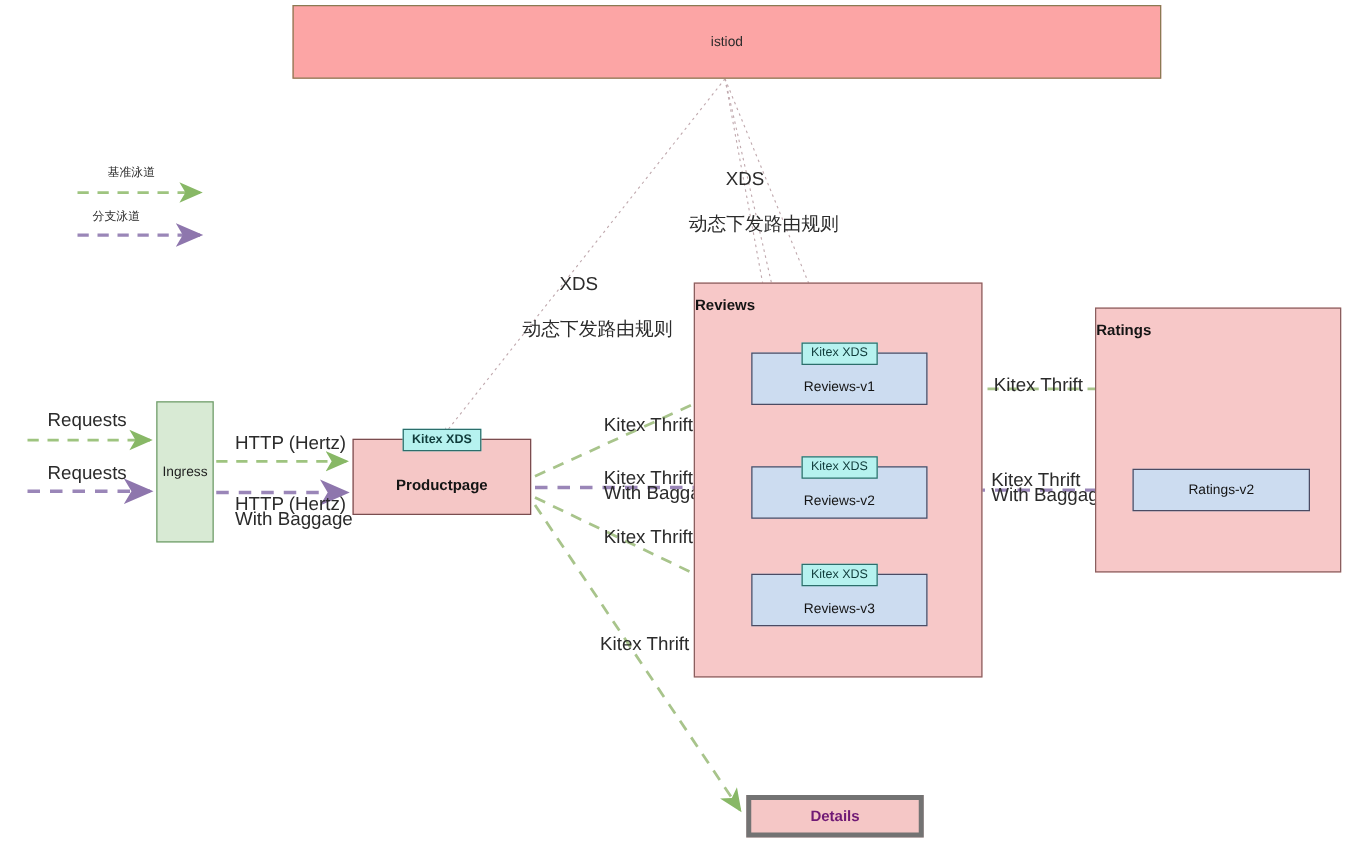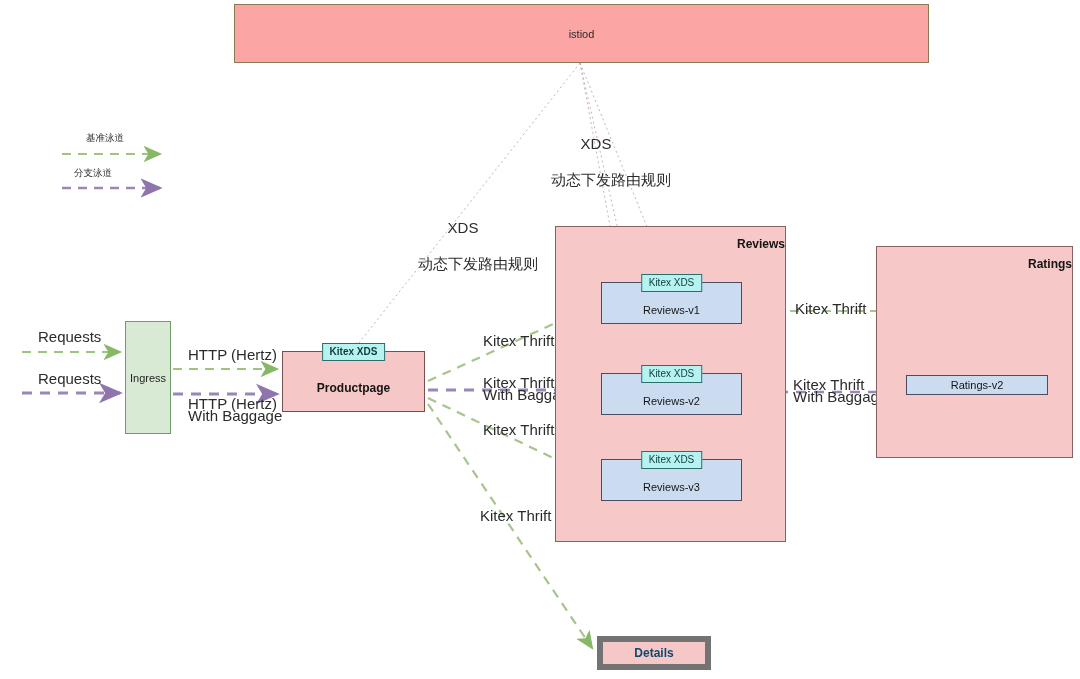--- a/index.html
+++ b/index.html
@@ -30,21 +30,21 @@
     background:#f5c7c6;border:1px solid #7a4d4f;
     font-size:12px;font-weight:bold;color:#141414;
     padding-top:12px;
   }
 
   .group{
     position:absolute;box-sizing:border-box;
     background:#f7c8c8;border:1px solid #8a5f5f;
   }
   .group-title{
-    position:absolute;left:0;right:0;top:10px;text-align:right;
+    position:absolute;left:0;right:0;top:10px;text-align:left;
     font-size:12px;font-weight:bold;color:#141414;
   }
   .reviews-group{left:555px;top:226px;width:231px;height:316px;}
   .ratings-group{left:876px;top:246px;width:197px;height:212px;padding-left:17px;}
 
   .pod{
     position:absolute;box-sizing:border-box;
     background:#ccdcf0;border:1px solid #4b4b63;
     display:flex;align-items:center;justify-content:center;
     font-size:11px;color:#141414;
@@ -53,23 +53,23 @@
 
   .xds-badge{
     position:absolute;left:50%;transform:translateX(-50%);
     top:-9px;
     background:#b6f2ef;border:1px solid #2c6e6b;
     font-size:10px;color:#0f3b3a;
     padding:1px 7px 2px 7px;white-space:nowrap;line-height:13px;text-align:right;
   }
 
   .details{
-    left:597px;top:636px;width:114px;height:34px;
-    background:#f5c7c6;border:6px solid #737373;
-    font-size:12px;font-weight:bold;color:#0c4a6e;
+    left:597px;top:636px;width:142px;height:34px;
+    background:#f5c7c6;border:4px solid #737373;
+    font-size:12px;font-weight:bold;color:#701a75;
   }
 
   .lbl{
     position:absolute;font-size:15px;color:#2b2b2b;
     line-height:12px;white-space:pre;
   }
   .lbl.center{text-align:center;}
 
   .legend-lbl{position:absolute;font-size:9.5px;color:#2b2b2b;white-space:pre;}
 </style>
@@ -208,21 +208,21 @@
   </div>
 
   <div class="lbl" style="left:795px;top:303px;">Kitex Thrift</div>
   <div class="lbl" style="left:793px;top:379px;">Kitex Thrift
 With Baggage</div>
 
   <div class="group ratings-group">
     <div class="group-title">Ratings</div>
 
 
-    <div class="pod" style="left:29px;top:128px;width:142px;height:20px;">
+    <div class="pod" style="left:29px;top:128px;width:142px;height:34px;">
       <span>Ratings-v2</span>
     </div>
   </div>
 
   <div class="node details">
     <span>Details</span>
   </div>
 
 </div>
 

